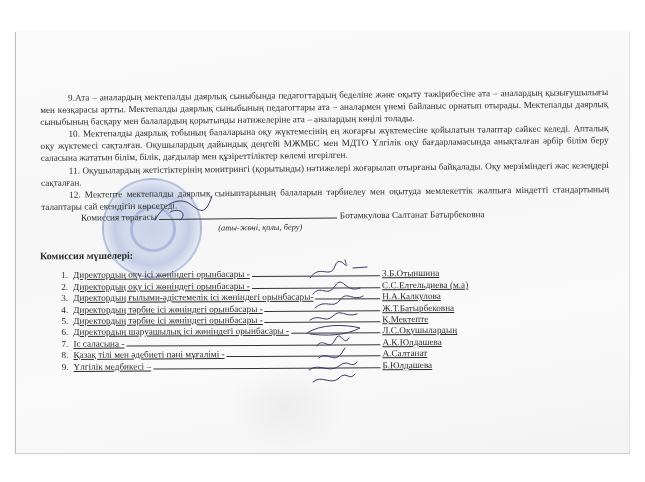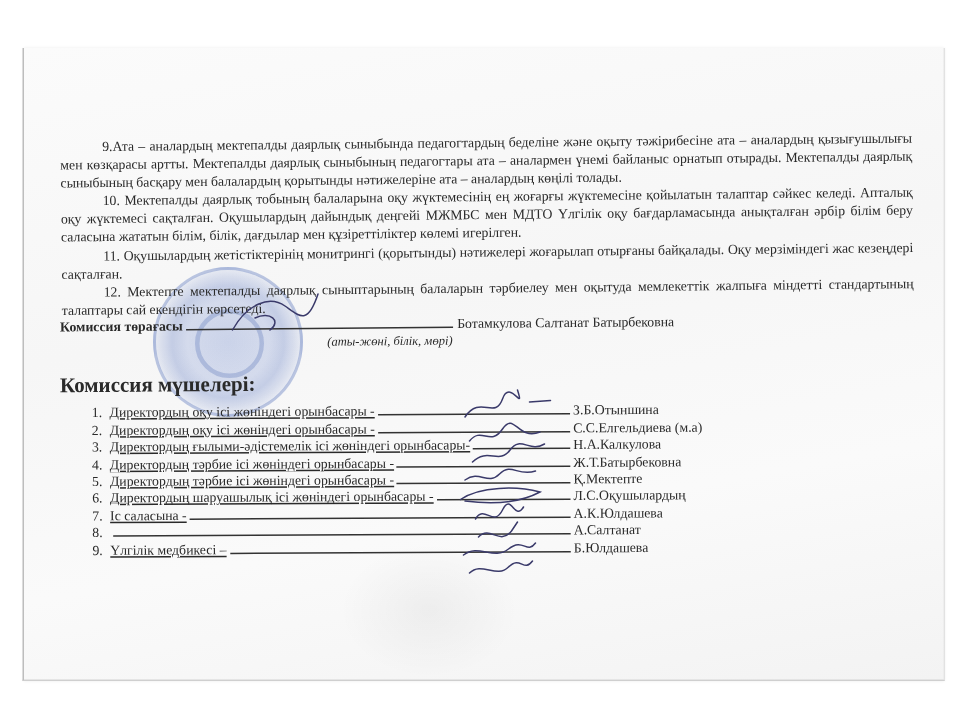--- a/index.html
+++ b/index.html
@@ -15,31 +15,31 @@
   }
   .shade {
     position:absolute; left:210px; top:330px; width:120px; height:90px;
     background:radial-gradient(ellipse at center, rgba(0,0,0,0.045), rgba(0,0,0,0) 70%);
   }
   .para { position:absolute; left:40px; width:568px; font-size:9.2px; line-height:12.1px; text-align:justify; transform:rotate(-0.6deg); transform-origin:left top; }
   .para p { margin:0; text-indent:28px; }
   .chair {
     position:absolute; left:40px; top:213px; width:560px; font-size:9.2px; transform:rotate(-0.5deg); transform-origin:left top;
   }
-  .chair .label { font-weight:bold; }
+  .chair .label { font-weight:normal;margin-left:41px; }
   .chair .line { display:inline-block; width:178px; border-bottom:1px solid #333; margin-left:2px; vertical-align:baseline; }
   .chair .name { margin-left:3px; }
   .chair .hint { position:absolute; left:178px; top:12px; font-style:italic; font-size:8.4px; }
-  .members-title { position:absolute; left:40px; top:250px; font-weight:bold; font-size:14px; transform:rotate(-0.4deg); }
+  .members-title { position:absolute; left:40px; top:250px; font-weight:bold; font-size:10px; transform:rotate(-0.4deg); }
   .members { position:absolute; left:52px; top:269px; width:430px; font-size:9.2px; transform:rotate(-0.3deg); transform-origin:left top; }
   .member { position:relative; height:11.4px; display:flex; align-items:flex-end; }
   .member .num { width:16px; text-align:right; padding-right:5px; }
   .member .role { text-decoration:underline; white-space:nowrap; }
   .member .rule { flex:1; border-bottom:1px solid #333; margin:0 2px 2px 2px; }
-  .member .fio { width:100px; white-space:nowrap; }
+  .member .fio { width:100px; text-decoration:underline; white-space:nowrap; }
   .seal {
     position:absolute; left:102px; top:178px; width:96px; height:96px; border-radius:50%;
     background:radial-gradient(circle, rgba(90,120,200,0.28) 0%, rgba(90,120,200,0.22) 40%, rgba(80,110,190,0.30) 55%, rgba(90,120,200,0.12) 70%, rgba(255,255,255,0) 72%);
     border:2px solid rgba(70,100,180,0.35);
   }
   .seal::after {
     content:""; position:absolute; left:26px; top:26px; width:40px; height:40px; border-radius:50%;
     border:3px solid rgba(60,90,170,0.25);
   }
   .sig { position:absolute; }
@@ -56,21 +56,21 @@
 
 <div class="para" style="top:92px;">
   <p>9.Ата – аналардың мектепалды  даярлық сыныбында  педагогтардың беделіне және оқыту тәжірибесіне ата – аналардың қызығушылығы мен көзқарасы артты. Мектепалды даярлық сыныбының педагогтары  ата – аналармен үнемі байланыс орнатып отырады. Мектепалды даярлық сыныбының басқару мен балалардың  қорытынды нәтижелеріне ата – аналардың көңілі толады.</p>
   <p>10. Мектепалды даярлық тобының балаларына оқу жүктемесінің ең жоғарғы жүктемесіне қойылатын талаптар сәйкес келеді. Апталық оқу жүктемесі сақталған. Оқушылардың дайындық деңгейі МЖМБС мен МДТО Үлгілік оқу бағдарламасында анықталған әрбір білім беру саласына жататын білім, білік, дағдылар мен құзіреттіліктер көлемі игерілген.</p>
   <p>11.  Оқушылардың  жетістіктерінің  монитрингі  (қорытынды)   нәтижелері жоғарылап отырғаны байқалады. Оқу мерзіміндегі жас кезеңдері сақталған.</p>
   <p>12. Мектепте мектепалды даярлық сыныптарының балаларын тәрбиелеу мен оқытуда мемлекеттік жалпыға міндетті стандартының талаптары сай екендігін көрсетеді.</p>
 </div>
 
 <div class="chair">
   <span class="label">Комиссия төрағасы</span><span class="line"></span><span class="name">Ботамкулова Салтанат Батырбековна</span>
-  <span class="hint">(аты-жөні, білік, мөрі)</span>
+  <span class="hint">(аты-жөні, қолы, беру)</span>
 </div>
 
 <svg class="sig" style="left:150px;top:192px;" width="70" height="34">
   <path d="M5 28 C15 10, 30 5, 40 12 S55 25, 62 4 M20 20 C30 15, 38 22, 30 28"></path>
 </svg>
 
 <div class="members-title">Комиссия мүшелері:</div>
 
 <div class="members">
   <div class="member">
@@ -110,20 +110,21 @@
     <span class="fio">Л.С.Оқушылардың</span>
   </div>
   <div class="member">
     <span class="num">7.</span>
     <span class="role">Іс саласына -</span>
     <span class="rule"></span>
     <span class="fio">А.К.Юлдашева</span>
   </div>
   <div class="member">
     <span class="num">8.</span>
+    <span class="role">Қазақ тілі мен әдебиеті пәні мұғалімі -</span>
     <span class="rule"></span>
     <span class="fio">А.Салтанат</span>
   </div>
   <div class="member">
     <span class="num">9.</span>
     <span class="role">Үлгілік медбикесі –</span>
     <span class="rule"></span>
     <span class="fio">Б.Юлдашева</span>
   </div>
 </div>

